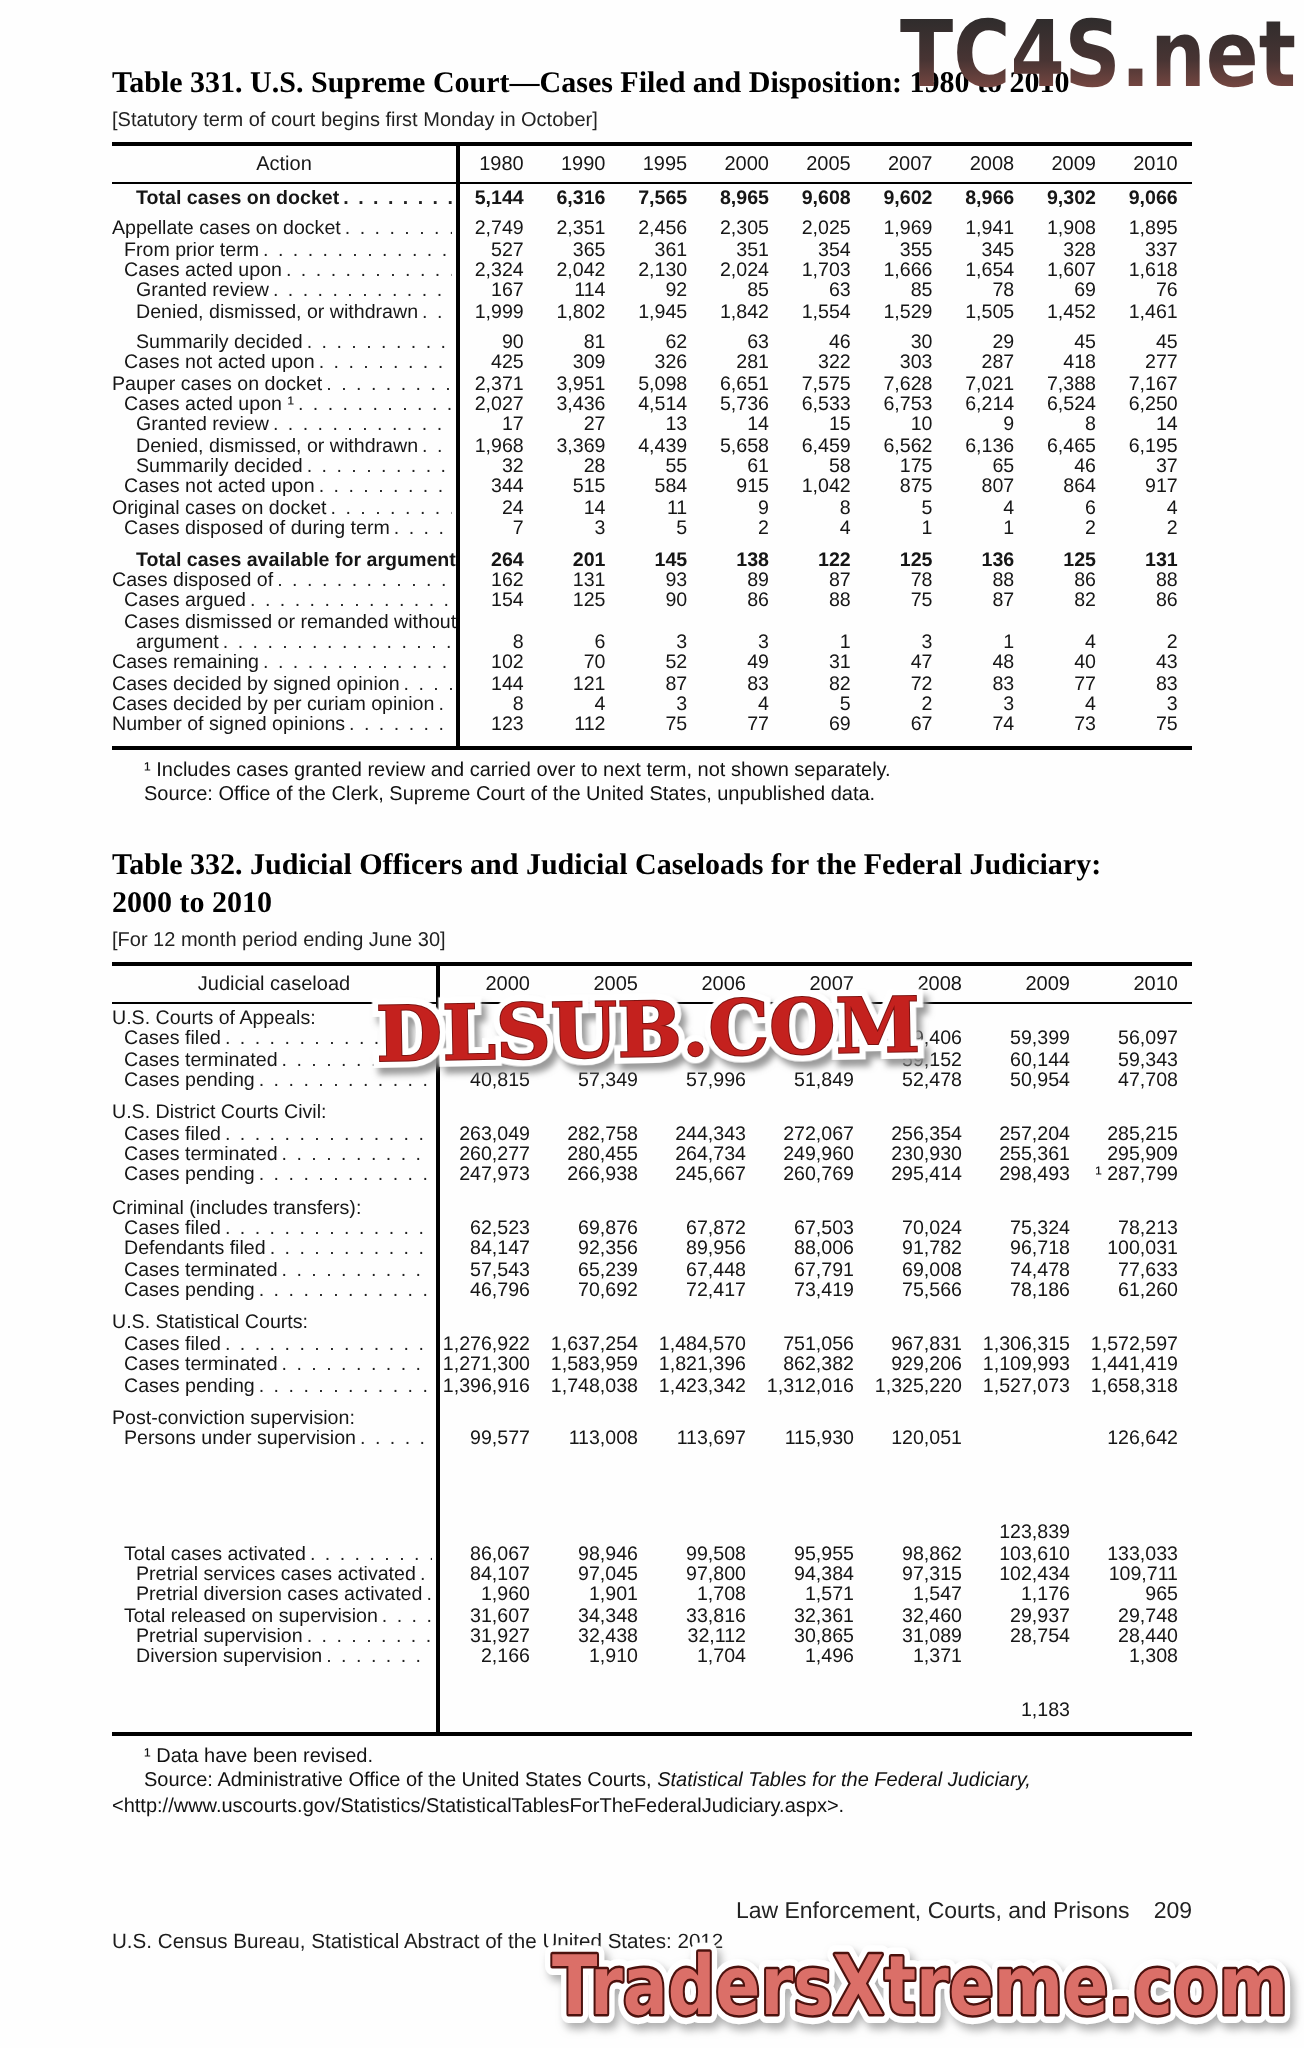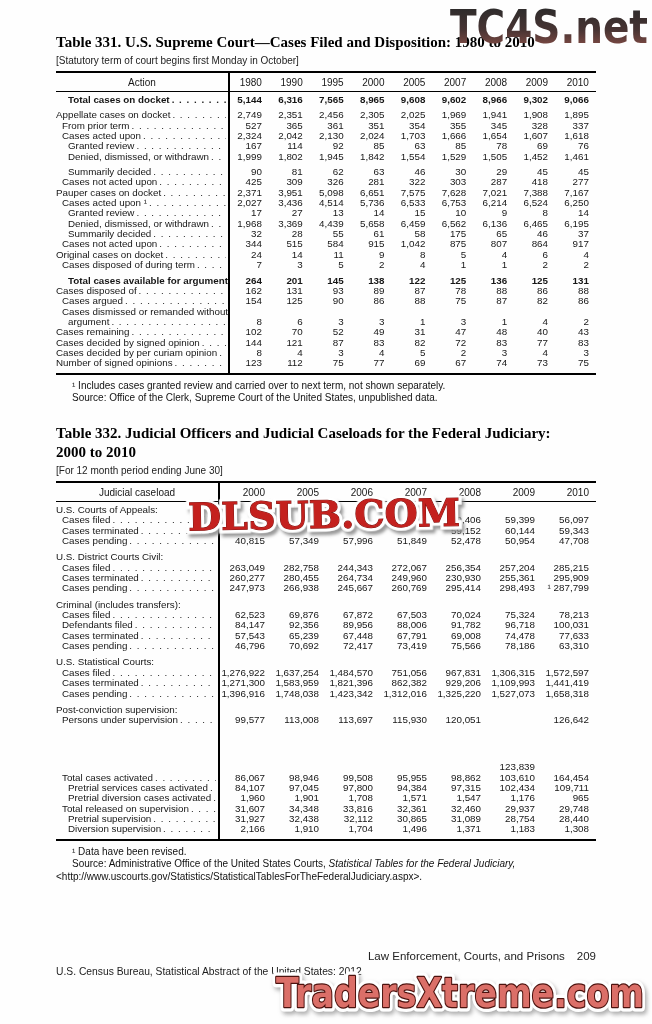--- a/index.html
+++ b/index.html
@@ -583,21 +583,21 @@
             <div class="lab" style="width: 162px;">
               <span class="lt" style="padding-left: 6px;">Cases pending</span>
               <span class="leader"></span>
             </div>
             <div class="val" style="width: 54px;">46,796</div>
             <div class="val" style="width: 54px;">70,692</div>
             <div class="val" style="width: 54px;">72,417</div>
             <div class="val" style="width: 54px;">73,419</div>
             <div class="val" style="width: 54px;">75,566</div>
             <div class="val" style="width: 54px;">78,186</div>
-            <div class="val" style="width: 54px;">63,310</div>
+            <div class="val" style="width: 54px;">61,260</div>
           </div>
           <div class="row gap">
             <div class="lab" style="width: 162px;">
               <span class="lt" style="padding-left: 0px;">U.S. Statistical Courts:</span>
             </div>
           </div>
           <div class="row">
             <div class="lab" style="width: 162px;">
               <span class="lt" style="padding-left: 6px;">Cases filed</span>
               <span class="leader"></span>
@@ -658,21 +658,21 @@
             <div class="lab" style="width: 162px;">
               <span class="lt" style="padding-left: 6px;">Total cases activated</span>
               <span class="leader"></span>
             </div>
             <div class="val" style="width: 54px;">86,067</div>
             <div class="val" style="width: 54px;">98,946</div>
             <div class="val" style="width: 54px;">99,508</div>
             <div class="val" style="width: 54px;">95,955</div>
             <div class="val" style="width: 54px;">98,862</div>
             <div class="val" style="width: 54px;">103,610</div>
-            <div class="val" style="width: 54px;">164,454</div>
+            <div class="val" style="width: 54px;">133,033</div>
           </div>
           <div class="row">
             <div class="lab" style="width: 162px;">
               <span class="lt" style="padding-left: 12px;">Pretrial services cases activated</span>
               <span class="leader"></span>
             </div>
             <div class="val" style="width: 54px;">84,107</div>
             <div class="val" style="width: 54px;">97,045</div>
             <div class="val" style="width: 54px;">97,800</div>
             <div class="val" style="width: 54px;">94,384</div>
@@ -722,21 +722,21 @@
           <div class="row">
             <div class="lab" style="width: 162px;">
               <span class="lt" style="padding-left: 12px;">Diversion supervision</span>
               <span class="leader"></span>
             </div>
             <div class="val" style="width: 54px;">2,166</div>
             <div class="val" style="width: 54px;">1,910</div>
             <div class="val" style="width: 54px;">1,704</div>
             <div class="val" style="width: 54px;">1,496</div>
             <div class="val" style="width: 54px;">1,371</div>
-            <div class="val" style="width: 54px;">1,183</div>
+            <div class="val" style="width: 54px; margin-top: 27px;">1,183</div>
             <div class="val" style="width: 54px;">1,308</div>
           </div>
         </div>
     </div>
     <div class="footnotes">
       <div class="fn-indent">¹ Data have been revised.</div>
       <div class="fn-indent"><span>Source: Administrative Office of the United States Courts, </span><span class="src-italic">Statistical Tables for the Federal Judiciary,</span></div>
       <div>&lt;http://www.uscourts.gov/Statistics/StatisticalTablesForTheFederalJudiciary.aspx&gt;.</div>
     </div>
   </div>

